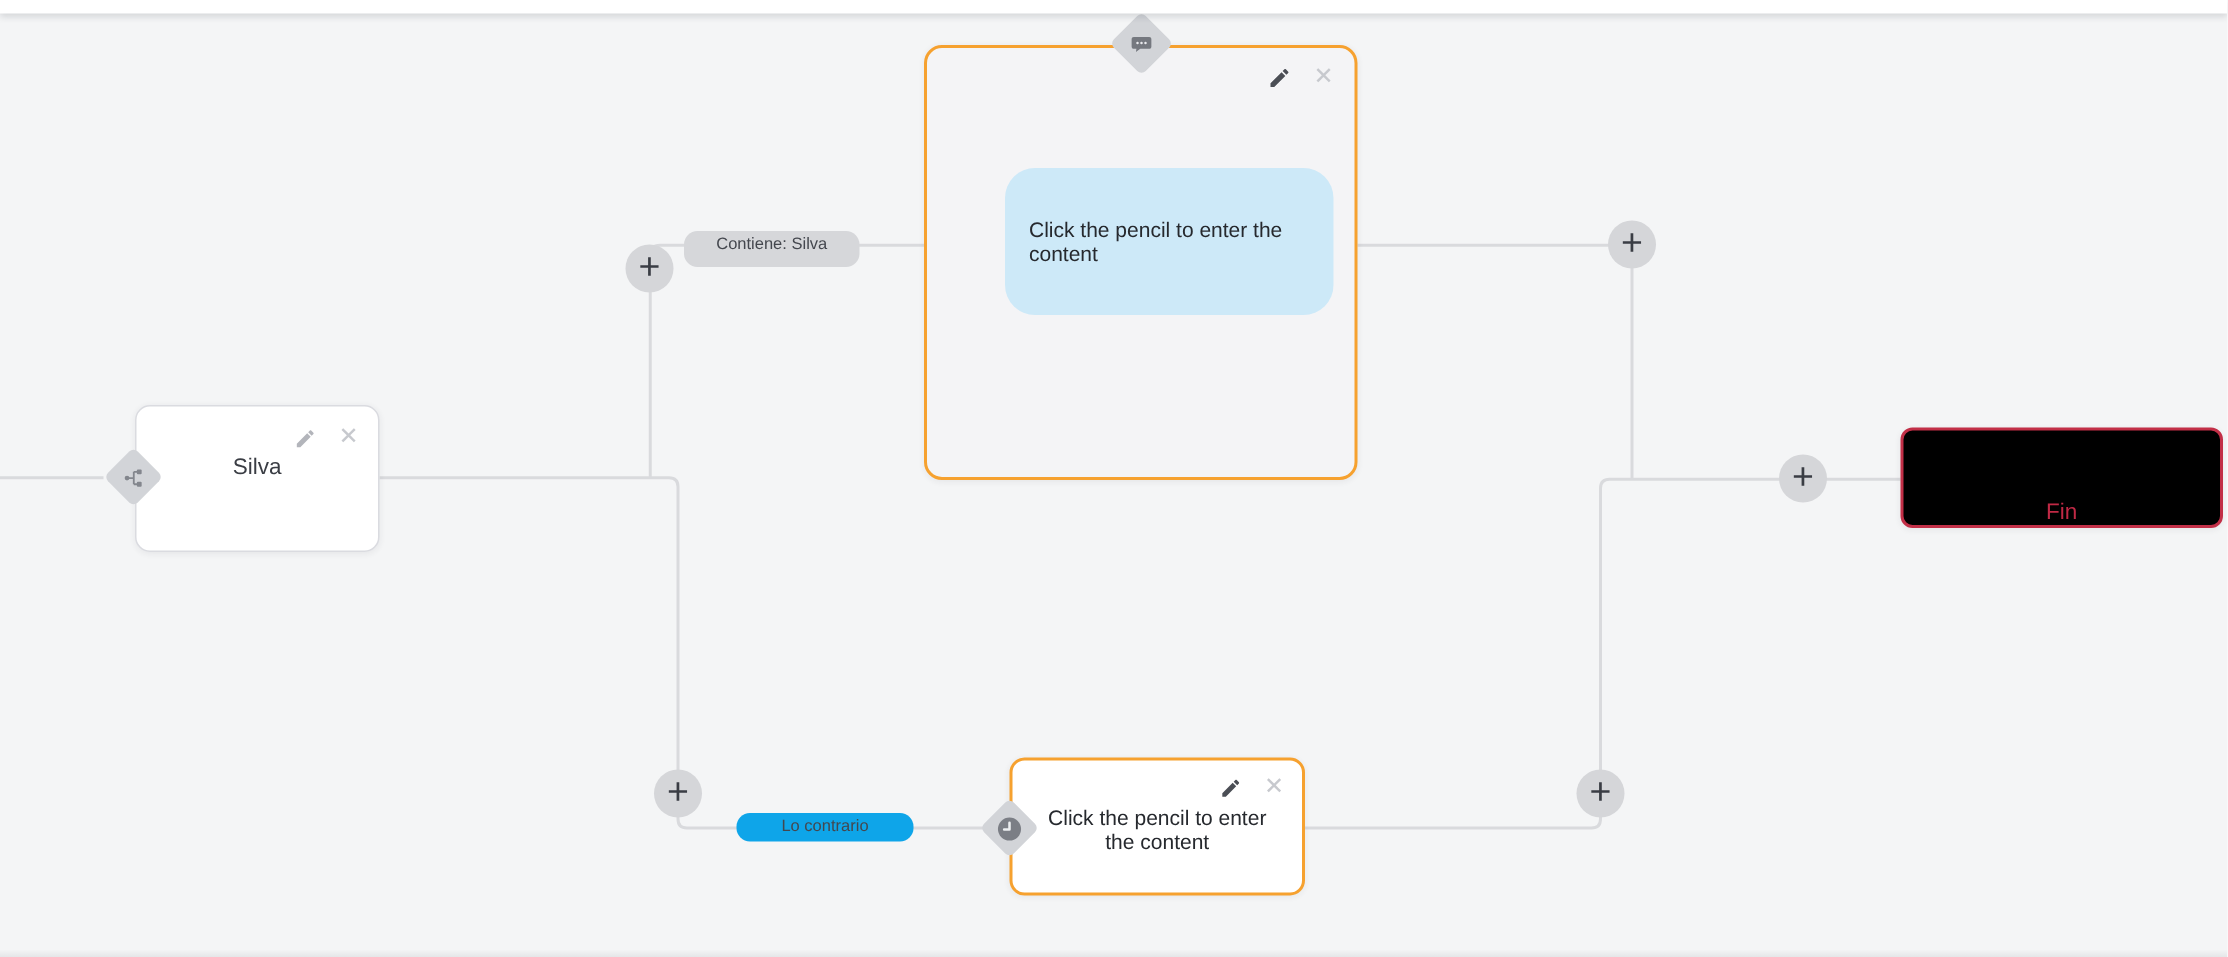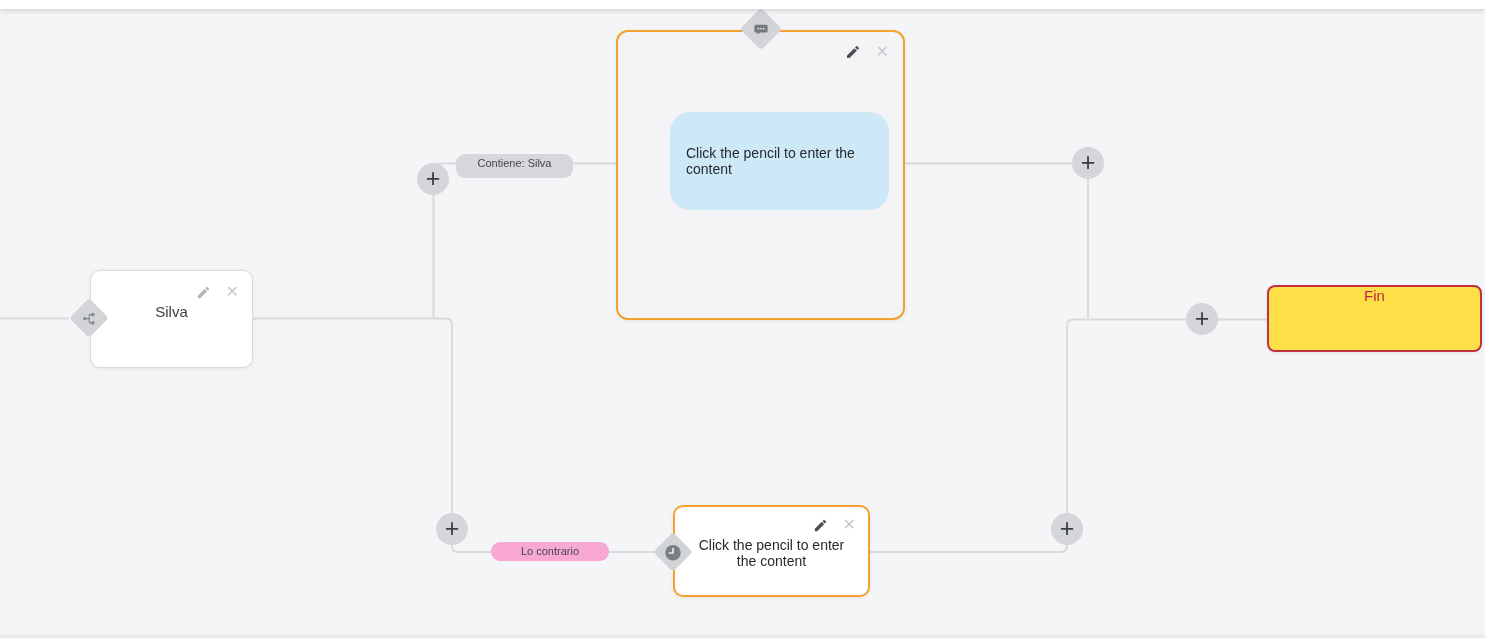--- a/index.html
+++ b/index.html
@@ -19,21 +19,21 @@
   }
   
   svg.edges{position:absolute;left:0;top:0;z-index:1;}
   svg.edges path{stroke:#d9dadd;stroke-width:2;fill:none;}
   
   .pill{
     position:absolute;z-index:4;border-radius:9px;
     font-size:11px;color:#44474e;text-align:center;white-space:nowrap;
   }
   .pill.gray{background:#d6d7da;}
-  .pill.white{background:#f9a8d4;}
+  .pill.white{background:#0ea5e9;}
   
   .plus{
     position:absolute;width:32px;height:32px;border-radius:50%;
     background:#d5d6d9;z-index:5;display:flex;align-items:center;justify-content:center;
     font-size:25px;font-weight:400;color:#3a3d44;line-height:1;cursor:pointer;
     user-select:none;padding-bottom:2px;box-sizing:border-box;
   }
   
   .diamond{
     position:absolute;background:#d2d4d8;border-radius:4px;
@@ -73,23 +73,23 @@
     font-size:14px;color:#3a3d44;
   }
   .node-wait{
     left:673px;top:505px;width:197px;height:92px;border:2px solid #f6a12f;border-radius:10px;
   }
   .node-wait .actions{top:10px;right:12px;}
   .wait-text{
     margin:30px 14px 0;text-align:center;font-size:14px;line-height:16px;color:#26292e;
   }
   .node-end{
-    left:1267px;top:285px;width:215px;height:67px;background:#fde047;
+    left:1267px;top:285px;width:215px;height:67px;background:#000000;
     border:2px solid #c22f47;border-radius:8px;
-    display:flex;align-items:flex-start;justify-content:center;
+    display:flex;align-items:flex-end;justify-content:center;
     font-size:15px;color:#c02945;
   }
   
   .pill-top{left:456px;top:154px;width:117px;height:24px;line-height:18px;}
   .pill-bottom{left:491px;top:542px;width:118px;height:19px;line-height:19px;}
 </style>
 </head>
 <body>
 
 <div id="canvas">

